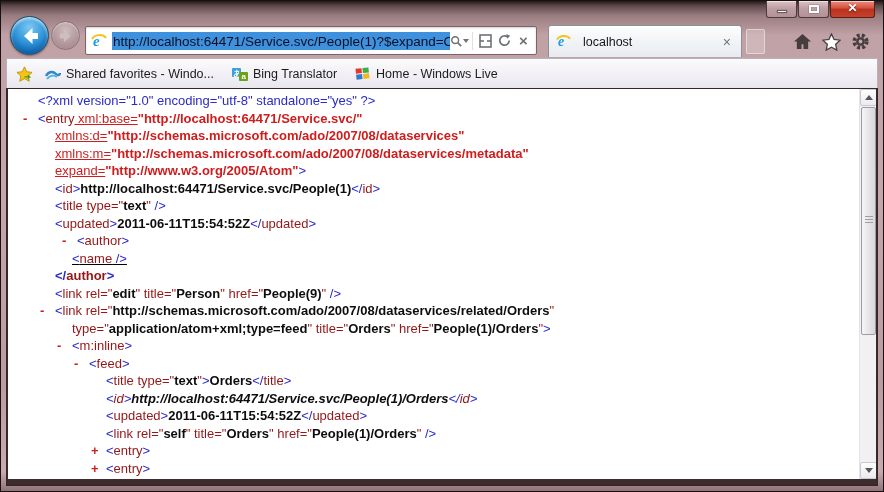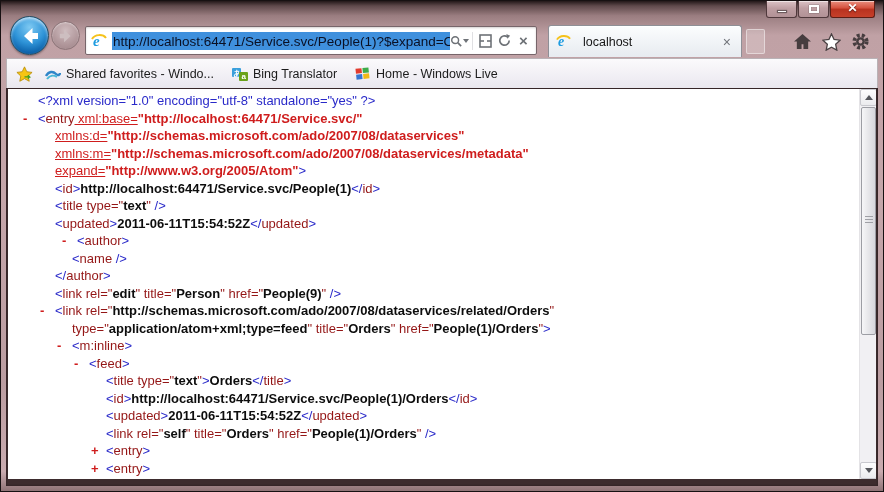--- a/index.html
+++ b/index.html
@@ -234,29 +234,29 @@
       <div class="xml" id="xml-doc">
           <div class="xline" style="padding-left: 0px;"><span class="tk-m">&lt;?xml version="1.0" encoding="utf-8" standalone="yes" ?&gt;</span></div>
           <div class="xline" style="padding-left: 0px;"><span class="marker">-</span><span class="tk-m">&lt;</span><span class="tk-t">entry</span><span class="tk-ns"> xml:base=</span><span class="tk-nsv">"http://localhost:64471/Service.svc/"</span></div>
           <div class="xline" style="padding-left: 17px;"><span class="tk-ns">xmlns:d=</span><span class="tk-nsv">"http://schemas.microsoft.com/ado/2007/08/dataservices"</span></div>
           <div class="xline" style="padding-left: 17px;"><span class="tk-ns">xmlns:m=</span><span class="tk-nsv">"http://schemas.microsoft.com/ado/2007/08/dataservices/metadata"</span></div>
           <div class="xline" style="padding-left: 17px;"><span class="tk-ns">expand=</span><span class="tk-nsv">"http://www.w3.org/2005/Atom"</span><span class="tk-m">&gt;</span></div>
           <div class="xline" style="padding-left: 17px;"><span class="tk-m">&lt;</span><span class="tk-t">id</span><span class="tk-m">&gt;</span><span class="tk-tx">http://localhost:64471/Service.svc/People(1)</span><span class="tk-m">&lt;/</span><span class="tk-t">id</span><span class="tk-m">&gt;</span></div>
           <div class="xline" style="padding-left: 17px;"><span class="tk-m">&lt;</span><span class="tk-t">title</span><span class="tk-t"> type="</span><span class="tk-v">text</span><span class="tk-t">"</span><span class="tk-m"> /&gt;</span></div>
           <div class="xline" style="padding-left: 17px;"><span class="tk-m">&lt;</span><span class="tk-t">updated</span><span class="tk-m">&gt;</span><span class="tk-tx">2011-06-11T15:54:52Z</span><span class="tk-m">&lt;/</span><span class="tk-t">updated</span><span class="tk-m">&gt;</span></div>
           <div class="xline" style="padding-left: 17px; margin-left: 22px;"><span class="marker">-</span><span class="tk-m">&lt;</span><span class="tk-t">author</span><span class="tk-m">&gt;</span></div>
-          <div class="xline" style="padding-left: 34px;"><span class="tk-m">&lt;</span><span class="tk-t">name</span><span class="tk-m"> /&gt;</span></div>
-          <div class="xline" style="padding-left: 17px;"><span class="tk-m">&lt;/</span><span class="tk-t">author</span><span class="tk-m">&gt;</span></div>
+          <div class="xline" style="padding-left: 34px; text-decoration: underline;"><span class="tk-m">&lt;</span><span class="tk-t">name</span><span class="tk-m"> /&gt;</span></div>
+          <div class="xline" style="padding-left: 17px; font-weight: bold;"><span class="tk-m">&lt;/</span><span class="tk-t">author</span><span class="tk-m">&gt;</span></div>
           <div class="xline" style="padding-left: 17px;"><span class="tk-m">&lt;</span><span class="tk-t">link</span><span class="tk-t"> rel="</span><span class="tk-v">edit</span><span class="tk-t">" title="</span><span class="tk-v">Person</span><span class="tk-t">" href="</span><span class="tk-v">People(9)</span><span class="tk-t">"</span><span class="tk-m"> /&gt;</span></div>
           <div class="xline" style="padding-left: 17px;"><span class="marker">-</span><span class="tk-m">&lt;</span><span class="tk-t">link</span><span class="tk-t"> rel="</span><span class="tk-v">http://schemas.microsoft.com/ado/2007/08/dataservices/related/Orders</span><span class="tk-t">"</span></div>
           <div class="xline" style="padding-left: 34px;"><span class="tk-t">type="</span><span class="tk-v">application/atom+xml;type=feed</span><span class="tk-t">" title="</span><span class="tk-v">Orders</span><span class="tk-t">" href="</span><span class="tk-v">People(1)/Orders</span><span class="tk-t">"</span><span class="tk-m">&gt;</span></div>
           <div class="xline" style="padding-left: 34px;"><span class="marker">-</span><span class="tk-m">&lt;</span><span class="tk-t">m:inline</span><span class="tk-m">&gt;</span></div>
           <div class="xline" style="padding-left: 51px;"><span class="marker">-</span><span class="tk-m">&lt;</span><span class="tk-t">feed</span><span class="tk-m">&gt;</span></div>
           <div class="xline" style="padding-left: 68px;"><span class="tk-m">&lt;</span><span class="tk-t">title</span><span class="tk-t"> type="</span><span class="tk-v">text</span><span class="tk-t">"</span><span class="tk-m">&gt;</span><span class="tk-tx">Orders</span><span class="tk-m">&lt;/</span><span class="tk-t">title</span><span class="tk-m">&gt;</span></div>
-          <div class="xline" style="padding-left: 68px;"><span class="tk-m">&lt;</span><span class="tk-t">id</span><span class="tk-m">&gt;</span><span class="tk-tx">http://localhost:64471/Service.svc/People(1)/Orders</span><span class="tk-m">&lt;/</span><span class="tk-t">id</span><span class="tk-m">&gt;</span></div>
+          <div class="xline" style="padding-left: 68px; font-style: italic;"><span class="tk-m">&lt;</span><span class="tk-t">id</span><span class="tk-m">&gt;</span><span class="tk-tx">http://localhost:64471/Service.svc/People(1)/Orders</span><span class="tk-m">&lt;/</span><span class="tk-t">id</span><span class="tk-m">&gt;</span></div>
           <div class="xline" style="padding-left: 68px;"><span class="tk-m">&lt;</span><span class="tk-t">updated</span><span class="tk-m">&gt;</span><span class="tk-tx">2011-06-11T15:54:52Z</span><span class="tk-m">&lt;/</span><span class="tk-t">updated</span><span class="tk-m">&gt;</span></div>
           <div class="xline" style="padding-left: 68px;"><span class="tk-m">&lt;</span><span class="tk-t">link</span><span class="tk-t"> rel="</span><span class="tk-v">self</span><span class="tk-t">" title="</span><span class="tk-v">Orders</span><span class="tk-t">" href="</span><span class="tk-v">People(1)/Orders</span><span class="tk-t">"</span><span class="tk-m"> /&gt;</span></div>
           <div class="xline" style="padding-left: 68px;"><span class="marker">+</span><span class="tk-m">&lt;</span><span class="tk-t">entry</span><span class="tk-m">&gt;</span></div>
           <div class="xline" style="padding-left: 68px;"><span class="marker">+</span><span class="tk-m">&lt;</span><span class="tk-t">entry</span><span class="tk-m">&gt;</span></div>
           <div class="xline" style="padding-left: 51px;"><span class="tk-m">&lt;/</span><span class="tk-t">feed</span><span class="tk-m">&gt;</span></div>
         </div>
       <div class="sb">
         <div class="sb-btn sb-up">
             <span class="tri-up"></span>
           </div>

